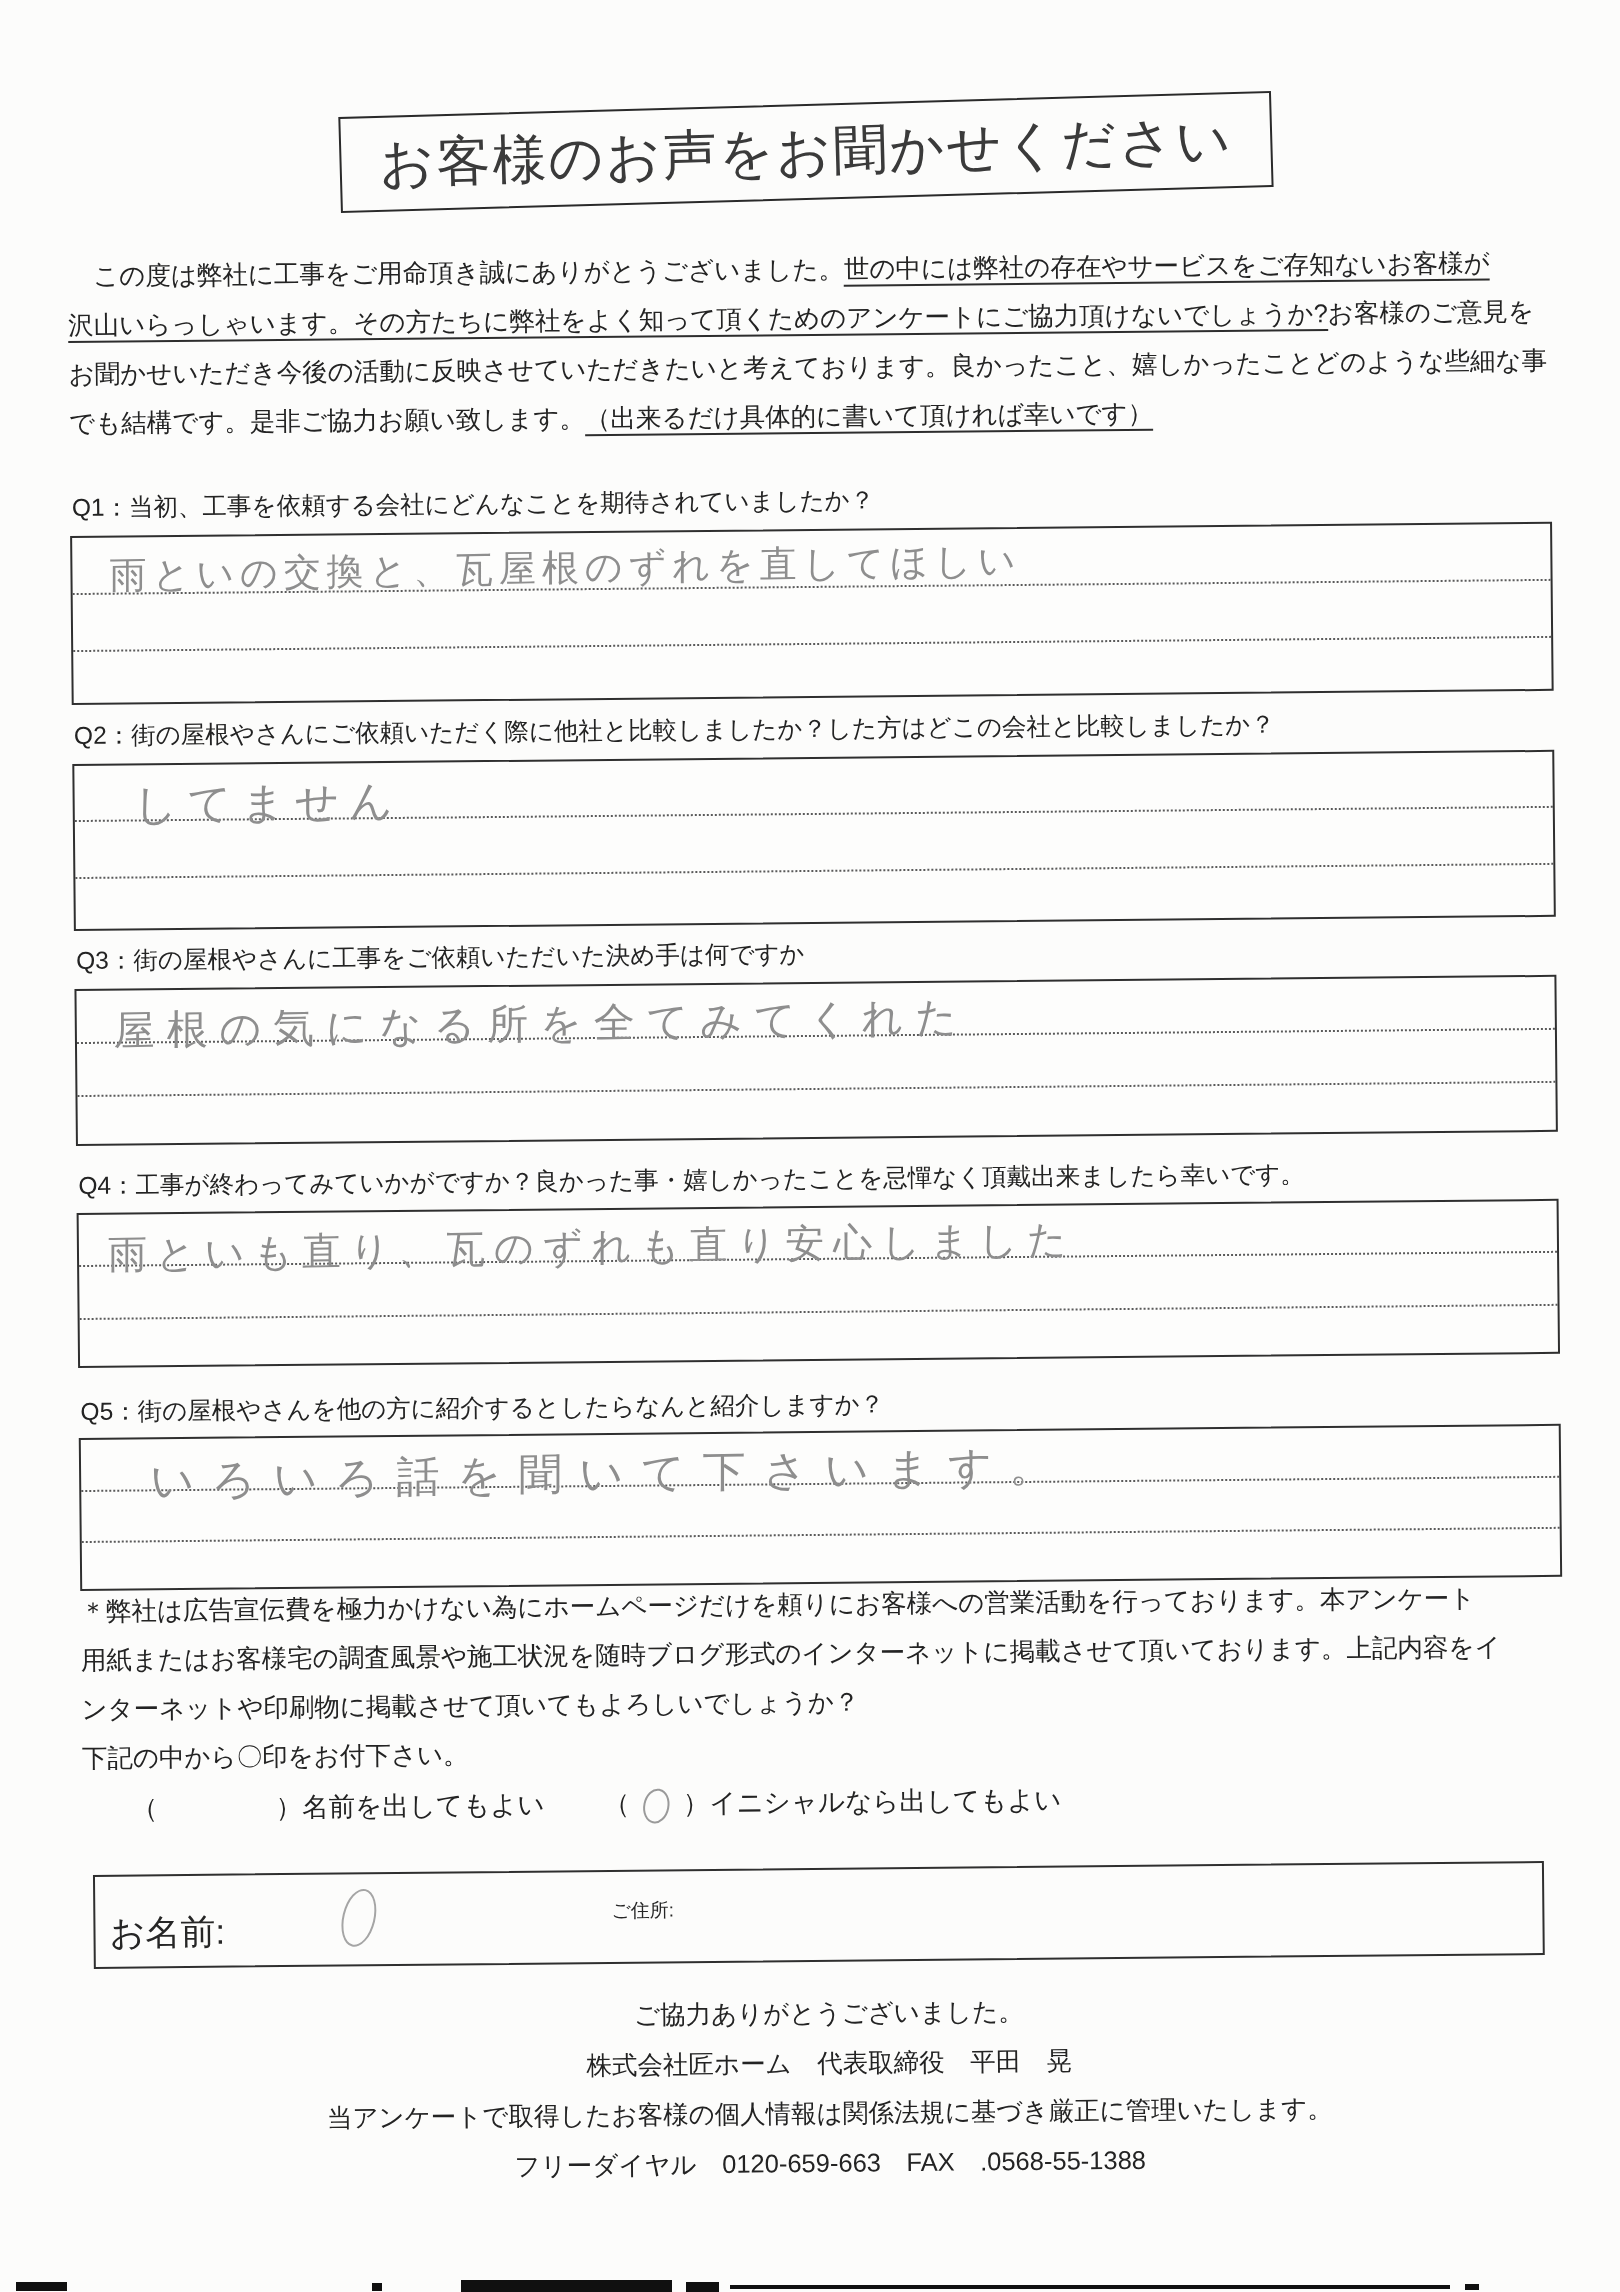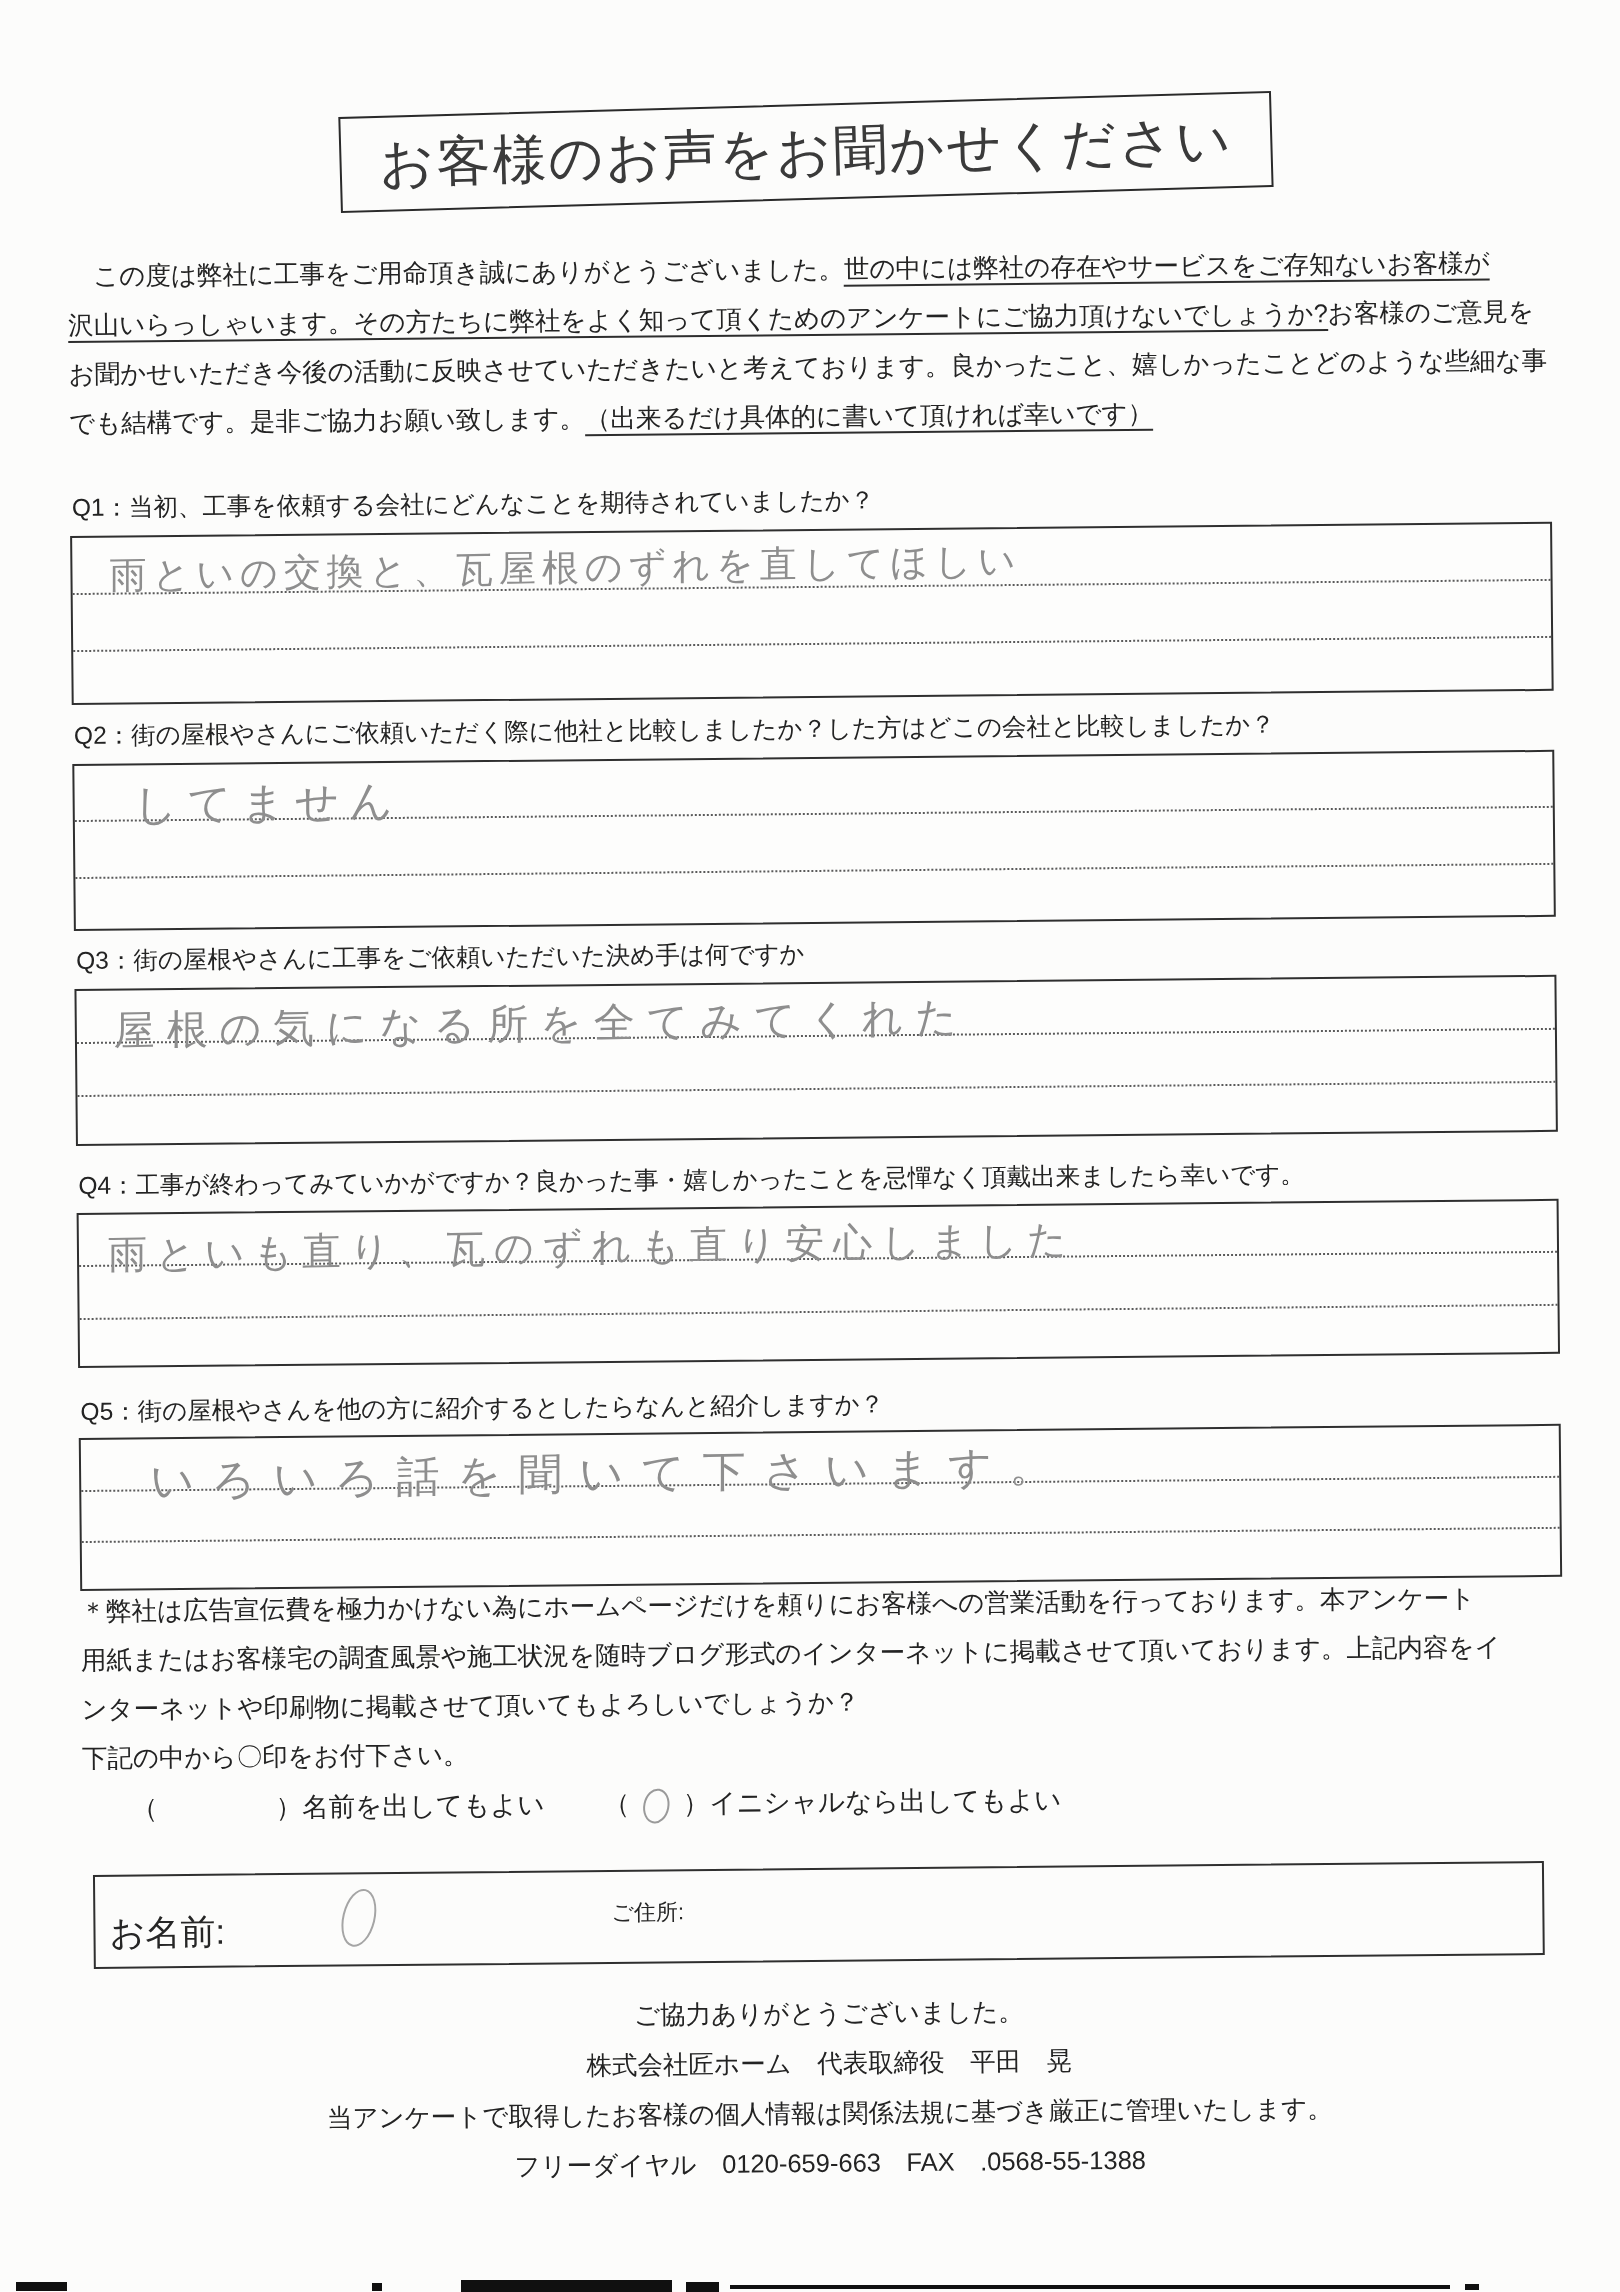--- a/index.html
+++ b/index.html
@@ -57,21 +57,21 @@
     border:2.9px solid #9a9a9a; border-radius:50%;
     transform:rotate(12deg); visibility:hidden; vertical-align:middle;
   }
   .mark-slot.visible { visibility:visible; }
 
   .name-box {
     position:absolute; left:86px; top:1868px; width:1451px; height:94px;
     border:2.9px solid #2f2f2f; box-sizing:border-box;
   }
   .name-label { position:absolute; left:14px; top:33px; font-size:35px; }
-  .addr-label { position:absolute; left:516px; top:25.5px; font-size:22px; }
+  .addr-label { position:absolute; left:516px; top:25.5px; font-size:19px; }
   .name-circle {
     position:absolute; left:247px; top:13.7px; width:29px; height:55px;
     border:2.5px solid #a5a5a5; border-radius:50%;
     transform:rotate(14deg);
   }
 
   .footer { position:absolute; left:78px; top:1988px; width:1485px;
             text-align:center; font-size:25.5px; line-height:50px; color:#232323; }
 
   .artifact { position:absolute; background:#101010; }

